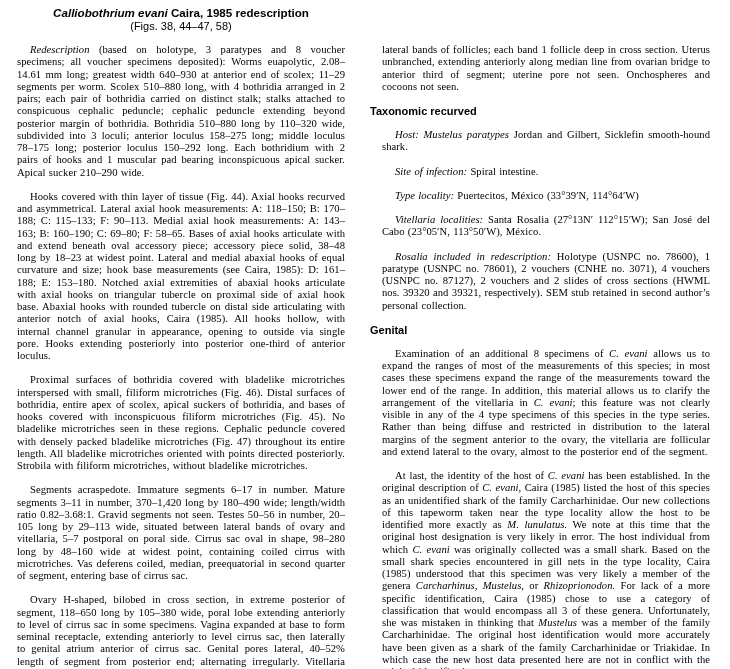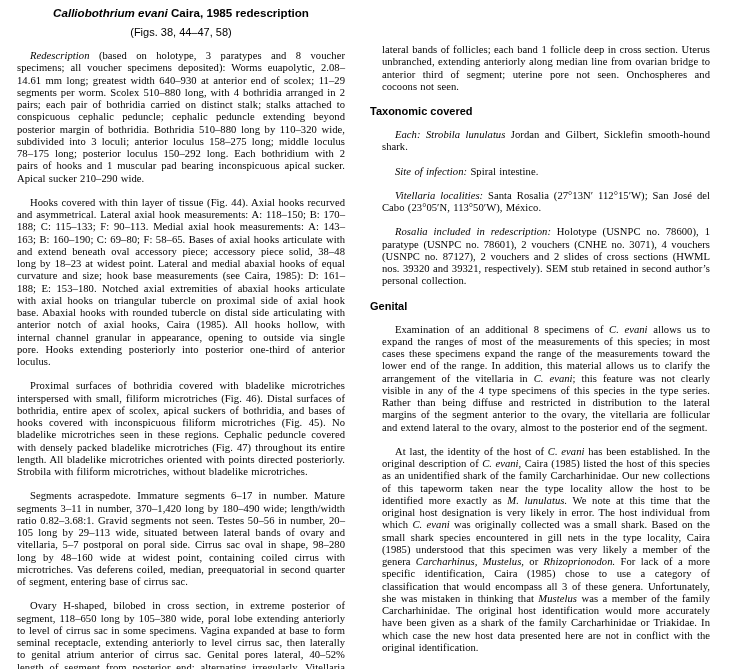--- a/index.html
+++ b/index.html
@@ -37,21 +37,21 @@
     font-size: 11.6px;
     font-weight: bold;
     line-height: 13px;
   }
   .title .bi {
     font-style: italic;
   }
   .figsline {
     font-size: 11px;
     line-height: 12px;
-    margin-top: 7px;
+    margin-top: 1px;
   }
   .para {
     margin: 12px;
     font-size: 10.6px;
     line-height: 12.25px;
     text-align: justify;
     word-spacing: 0.6px;
     letter-spacing: 0.05px;
   }
   .para.indent {
@@ -87,24 +87,25 @@
         <p class="para indent"><span>Proximal surfaces of bothridia covered with bladelike microtriches interspersed with small, filiform microtriches (Fig. 46). Distal surfaces of bothridia, entire apex of scolex, apical suckers of bothridia, and bases of hooks covered with inconspicuous filiform microtriches (Fig. 45). No bladelike microtriches seen in these regions. Cephalic peduncle covered with densely packed bladelike microtriches (Fig. 47) throughout its entire length. All bladelike microtriches oriented with points directed posteriorly. Strobila with filiform microtriches, without bladelike microtriches.</span></p>
         <p class="para indent"><span>Segments acraspedote. Immature segments 6–17 in number. Mature segments 3–11 in number, 370–1,420 long by 180–490 wide; length/width ratio 0.82–3.68:1. Gravid segments not seen. Testes 50–56 in number, 20–105 long by 29–113 wide, situated between lateral bands of ovary and vitellaria, 5–7 postporal on poral side. Cirrus sac oval in shape, 98–280 long by 48–160 wide at widest point, containing coiled cirrus with microtriches. Vas deferens coiled, median, preequatorial in second quarter of segment, entering base of cirrus sac.</span></p>
         <p class="para indent"><span>Ovary H-shaped, bilobed in cross section, in extreme posterior of segment, 118–650 long by 105–380 wide, poral lobe extending anteriorly to level of cirrus sac in some specimens. Vagina expanded at base to form seminal receptacle, extending anteriorly to level cirrus sac, then laterally to genital atrium anterior of cirrus sac. Genital pores lateral, 40–52% length of segment from posterior end; alternating irregularly. Vitellaria extending from near posterior margin of ovary along lateral margins of ovary to anterior one-fifth of segment on poral and aporal sides of segment, interrupted by cirrus sac on poral side, arranged in 2</span></p>
       </div>
   </div>
 
   <div class="col right">
     <div>
         <p class="para"><span>lateral bands of follicles; each band 1 follicle deep in cross section. Uterus unbranched, extending anteriorly along median line from ovarian bridge to anterior third of segment; uterine pore not seen. Onchospheres and cocoons not seen.</span></p>
       </div>
-    <h3 class="subhead">Taxonomic covered</h3>
+    <h3 class="subhead">Taxonomic recurved</h3>
     <div>
-        <p class="para indent"><span class="it">Each:</span><span> </span><span class="it">Strobila lunulatus</span><span> Jordan and Gilbert, Sicklefin smooth-hound shark.</span></p>
+        <p class="para indent"><span class="it">Host:</span><span> </span><span class="it">Mustelus paratypes</span><span> Jordan and Gilbert, Sicklefin smooth-hound shark.</span></p>
         <p class="para indent"><span class="it">Site of infection:</span><span> Spiral intestine.</span></p>
+        <p class="para indent"><span class="it">Type locality:</span><span> Puertecitos, México (33°39′N, 114°64′W)</span></p>
         <p class="para indent"><span class="it">Vitellaria localities:</span><span> Santa Rosalia (27°13N′ 112°15′W); San José del Cabo (23°05′N, 113°50′W), México.</span></p>
         <p class="para indent"><span class="it">Rosalia included in redescription:</span><span> Holotype (USNPC no. 78600), 1 paratype (USNPC no. 78601), 2 vouchers (CNHE no. 3071), 4 vouchers (USNPC no. 87127), 2 vouchers and 2 slides of cross sections (HWML nos. 39320 and 39321, respectively). SEM stub retained in second author’s personal collection.</span></p>
       </div>
     <h3 class="subhead">Genital</h3>
     <div>
         <p class="para indent"><span>Examination of an additional 8 specimens of </span><span class="it">C. evani</span><span> allows us to expand the ranges of most of the measurements of this species; in most cases these specimens expand the range of the measurements toward the lower end of the range. In addition, this material allows us to clarify the arrangement of the vitellaria in </span><span class="it">C. evani</span><span>; this feature was not clearly visible in any of the 4 type specimens of this species in the type series. Rather than being diffuse and restricted in distribution to the lateral margins of the segment anterior to the ovary, the vitellaria are follicular and extend lateral to the ovary, almost to the posterior end of the segment.</span></p>
         <p class="para indent"><span>At last, the identity of the host of </span><span class="it">C. evani</span><span> has been established. In the original description of </span><span class="it">C. evani,</span><span> Caira (1985) listed the host of this species as an unidentified shark of the family Carcharhinidae. Our new collections of this tapeworm taken near the type locality allow the host to be identified more exactly as </span><span class="it">M. lunulatus.</span><span> We note at this time that the original host designation is very likely in error. The host individual from which </span><span class="it">C. evani</span><span> was originally collected was a small shark. Based on the small shark species encountered in gill nets in the type locality, Caira (1985) understood that this specimen was very likely a member of the genera </span><span class="it">Carcharhinus, Mustelus,</span><span> or </span><span class="it">Rhizoprionodon.</span><span> For lack of a more specific identification, Caira (1985) chose to use a category of classification that would encompass all 3 of these genera. Unfortunately, she was mistaken in thinking that </span><span class="it">Mustelus</span><span> was a member of the family Carcharhinidae. The original host identification would more accurately have been given as a shark of the family Carcharhinidae or Triakidae. In which case the new host data presented here are not in conflict with the original identification.</span></p>
       </div>
   </div>
 

